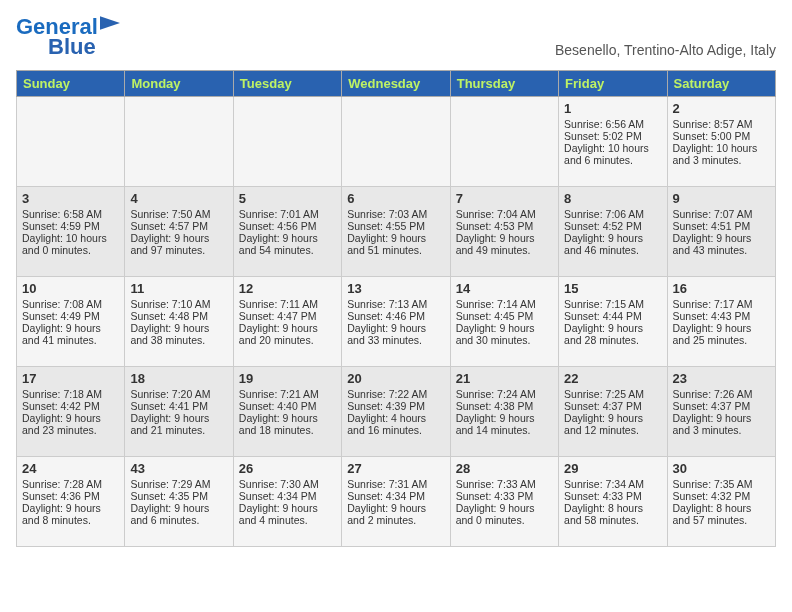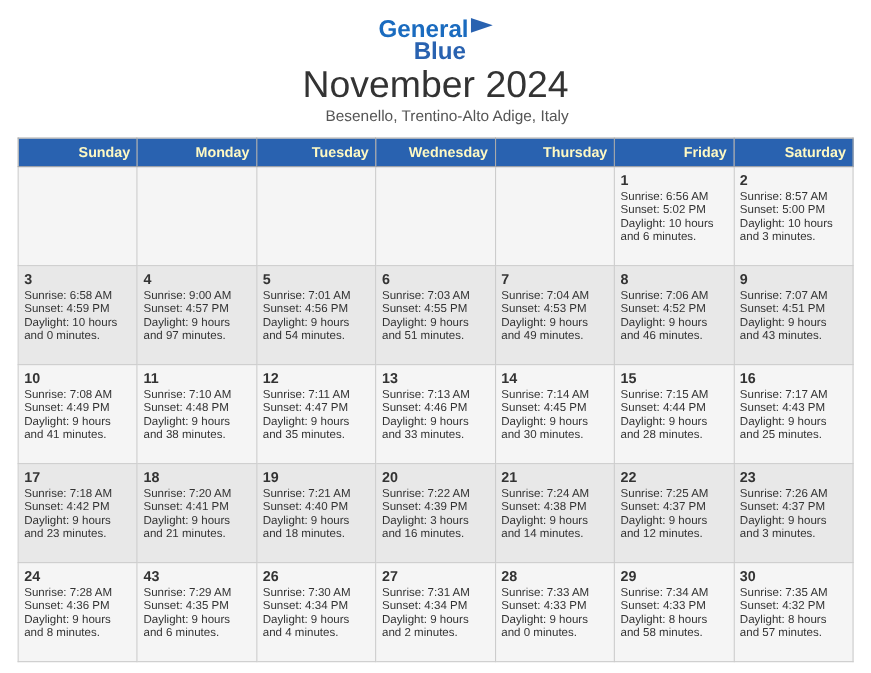--- a/index.html
+++ b/index.html
@@ -6,23 +6,22 @@
     body {
       font-family: Arial, sans-serif;
       background: #fff;
       width: 792px;
       min-height: 612px;
       padding: 16px;
     }
     .header-area {
       display: flex;
       justify-content: space-between;
-      align-items: center;
+      align-items: flex-end;
       margin-bottom: 12px;
-      flex-direction: column;
     }
     .logo {
       display: flex;
       flex-direction: column;
       align-items: flex-start;
     }
     .logo-text {
       font-size: 22px;
       font-weight: bold;
       color: #333;
@@ -46,25 +45,25 @@
       font-size: 14px;
       color: #555;
     }
     table {
       width: 100%;
       border-collapse: collapse;
       table-layout: fixed;
     }
     thead th {
       background-color: #2962b0;
-      color: #fef9c3;
+      color: #bef264;
       padding: 5px 6px;
       font-size: 13px;
       font-weight: bold;
-      text-align: right;
+      text-align: left;
       border: 1px solid #aaa;
     }
     tbody td {
       vertical-align: top;
       border: 1px solid #ccc;
       padding: 4px 5px;
       font-size: 10.5px;
       color: #333;
       min-height: 70px;
       height: 90px;
@@ -91,21 +90,20 @@
       <span class="logo-text">
         <span class="blue">General</span>
       </span>
       <svg class="logo-arrow" viewBox="0 0 24 16" xmlns="http://www.w3.org/2000/svg" style="margin-left:2px;margin-top:-8px;">
         <polygon points="0,0 24,8 0,16" fill="#2962b0"></polygon>
       </svg>
     </div>
     <span class="logo-text" style="color:#2962b0;margin-top:-2px;margin-left:32px;">Blue</span>
   </div>
   <div class="title-area">
-    <div class="month-title">November 2024</div>
     <div class="location-title">Besenello, Trentino-Alto Adige, Italy</div>
   </div>
 </div>
 
 <table>
   <thead>
     <tr>
     <th>Sunday</th>
         <th>Monday</th>
         <th>Tuesday</th>
@@ -137,21 +135,21 @@
       </tr>
       <tr>
         <td>
           <span class="day-number">3</span>
           <div>Sunrise: 6:58 AM</div>
           <div>Sunset: 4:59 PM</div>
           <div>Daylight: 10 hours and 0 minutes.</div>
         </td>
         <td>
           <span class="day-number">4</span>
-          <div>Sunrise: 9:00 AM</div>
+          <div>Sunrise: 7:50 AM</div>
           <div>Sunset: 4:57 PM</div>
           <div>Daylight: 9 hours and 97 minutes.</div>
         </td>
         <td>
           <span class="day-number">5</span>
           <div>Sunrise: 7:01 AM</div>
           <div>Sunset: 4:56 PM</div>
           <div>Daylight: 9 hours and 54 minutes.</div>
         </td>
         <td>
@@ -189,21 +187,21 @@
         <td>
           <span class="day-number">11</span>
           <div>Sunrise: 7:10 AM</div>
           <div>Sunset: 4:48 PM</div>
           <div>Daylight: 9 hours and 38 minutes.</div>
         </td>
         <td>
           <span class="day-number">12</span>
           <div>Sunrise: 7:11 AM</div>
           <div>Sunset: 4:47 PM</div>
-          <div>Daylight: 9 hours and 35 minutes.</div>
+          <div>Daylight: 9 hours and 20 minutes.</div>
         </td>
         <td>
           <span class="day-number">13</span>
           <div>Sunrise: 7:13 AM</div>
           <div>Sunset: 4:46 PM</div>
           <div>Daylight: 9 hours and 33 minutes.</div>
         </td>
         <td>
           <span class="day-number">14</span>
           <div>Sunrise: 7:14 AM</div>
@@ -239,21 +237,21 @@
         <td>
           <span class="day-number">19</span>
           <div>Sunrise: 7:21 AM</div>
           <div>Sunset: 4:40 PM</div>
           <div>Daylight: 9 hours and 18 minutes.</div>
         </td>
         <td>
           <span class="day-number">20</span>
           <div>Sunrise: 7:22 AM</div>
           <div>Sunset: 4:39 PM</div>
-          <div>Daylight: 3 hours and 16 minutes.</div>
+          <div>Daylight: 4 hours and 16 minutes.</div>
         </td>
         <td>
           <span class="day-number">21</span>
           <div>Sunrise: 7:24 AM</div>
           <div>Sunset: 4:38 PM</div>
           <div>Daylight: 9 hours and 14 minutes.</div>
         </td>
         <td>
           <span class="day-number">22</span>
           <div>Sunrise: 7:25 AM</div>

